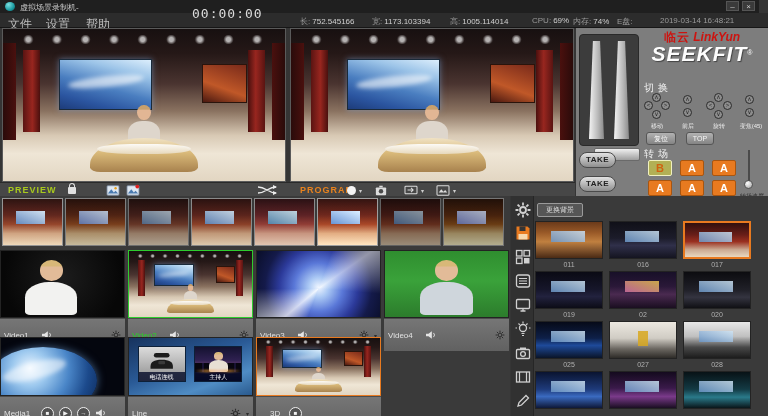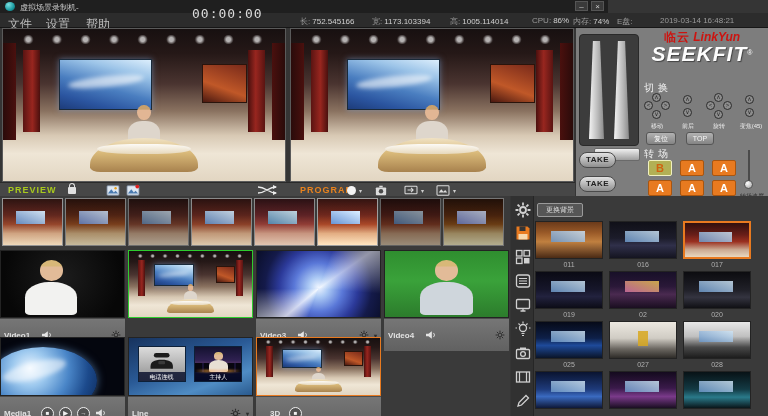--- a/index.html
+++ b/index.html
@@ -1,21 +1,21 @@
 <!DOCTYPE html>
 <html><head>
 <meta charset="utf-8">
 <style>
   * { margin:0; padding:0; box-sizing:border-box; }
   html,body { width:768px; height:416px; overflow:hidden; background:#1c1c1c;
     font-family:"Liberation Sans", sans-serif; }
   .app { position:absolute; width:768px; height:416px; background:#353535; }
 
   
-  .titlebar { position:absolute; left:0; top:0; width:608px; height:13px; background:#1f1f1f; }
+  .titlebar { position:absolute; left:0; top:0; width:759px; height:13px; background:#1f1f1f; }
   .app-icon { position:absolute; left:5px; top:2px; width:10px; height:9px; border-radius:50%;
     background:radial-gradient(circle at 35% 30%, #7adfe0, #1b9aa0 60%, #0c5a60); }
   .win-title { position:absolute; left:20px; top:2px; font-size:8px; color:#c8c8c8; }
   .win-btn { position:absolute; top:1px; width:13px; height:10px; background:#3a3a3a; color:#ccc;
     font-size:8px; line-height:9px; text-align:center; border:1px solid #555; }
   .win-min { right:20px; } .win-close { right:4px; }
 
   .menubar { position:absolute; left:0; top:13px; width:768px; height:15px; background:#2c2c2c;
     border-bottom:1px solid #161616; }
   .menu-item { position:absolute; top:3px; font-size:12px; color:#bdbdbd; cursor:default; }
@@ -135,21 +135,21 @@
   .f7 { filter:hue-rotate(18deg) brightness(.85); }
 
   .src-grid { position:absolute; left:0; display:grid; grid-template-columns:repeat(4,125px); gap:3px; }
   .vid-row { top:54px; } .med-row { top:141px; }
   .cell { position:relative; }
   .thumb { position:relative; overflow:hidden; border:1px solid #232323; background:#0d0d0d; }
   .vid-row .thumb { height:68px; } .med-row .thumb { height:59px; }
   .sel-green { border:1px solid #2ecc2e !important; }
   .sel-orange { border:1px solid #e87a20 !important; }
   .label-bar { position:relative; background:linear-gradient(#767676,#616161); border-top:1px solid #4c4c4c;
-    display:flex; align-items:center; padding:16px 4px; gap:5px;font-weight:bold; }
+    display:flex; align-items:center; padding:16px 4px; gap:5px; }
   .vid-row .label-bar { height:16px; } .med-row .label-bar { height:19px; }
   .src-name { font-size:8px; color:#e2e2e2; min-width:32px; }
   .name-green { color:#27d427; }
   .spacer { flex:1; }
   .circle-btn { width:13px; height:13px; border:1px solid #f0f0f0; border-radius:50%; color:#f0f0f0;
     font-size:6px; line-height:11px; text-align:center; background:rgba(0,0,0,.25); }
   .ico-svg { display:block; }
 
   .v1-bg { background:radial-gradient(circle at 50% 40%, #1c1c1c, #070707 80%); }
   .v1-person { left:18%; bottom:0; width:46%; height:86%; --shirt:#f2f2f0; --hair:#d8b878; }
@@ -236,21 +236,21 @@
   <div class="stat" style="left:300px">
     <span>长:</span><b>752.545166</b>
   </div>
   <div class="stat" style="left:372px">
     <span>宽:</span><b>1173.103394</b>
   </div>
   <div class="stat" style="left:450px">
     <span>高:</span><b>1005.114014</b>
   </div>
   <div class="stat" style="left:532px">
-    <span>CPU:</span><b>86%</b>
+    <span>CPU:</span><b>69%</b>
   </div>
   <div class="stat" style="left:573px">
     <span>内存:</span><b>74%</b>
   </div>
   <div class="stat" style="left:617px">
     <span>E盘:</span>
   </div>
   <div class="stat" style="left:660px">2019-03-14 16:48:21</div>
 
   <div class="monitor preview">
@@ -419,20 +419,32 @@
           <div class="vs">
             <div class="vs-lights"></div>
             <div class="vs-pl"></div>
             <div class="vs-pr"></div>
             <div class="vs-screen"></div>
             <div class="vs-screen2"></div>
             <div class="person vs-person"></div>
             <div class="vs-desk"></div>
           </div>
         </div>
+        <div class="label-bar">
+          <span class="src-name name-green">Video2</span>
+          <svg class="ico-svg" width="12" height="10" viewBox="0 0 14 12">
+            <path d="M1 4.5h3l4-3v9l-4-3H1z" fill="#e4e4e4"></path>
+              <path d="M10 3.5a3.5 3.5 0 0 1 0 5" stroke="#e4e4e4" fill="none" stroke-width="1.1"></path>
+          </svg>
+          <span class="spacer"></span>
+          <svg class="ico-svg" width="10" height="10" viewBox="0 0 16 16">
+            <circle cx="8" cy="8" r="3" fill="none" stroke="#2d2d2d" stroke-width="1.6"></circle>
+            <path d="M8 1v3M8 12v3M1 8h3M12 8h3M3 3l2 2M11 11l2 2M13 3l-2 2M5 11l-2 2" stroke="#2d2d2d" stroke-width="1.6"></path>
+          </svg>
+        </div>
       </div>
 
       <div class="cell">
         <div class="thumb swirl"></div>
         <div class="label-bar">
           <span class="src-name">Video3</span>
           <svg class="ico-svg" width="12" height="10" viewBox="0 0 14 12">
             <path d="M1 4.5h3l4-3v9l-4-3H1z" fill="#e4e4e4"></path>
               <path d="M10 3.5a3.5 3.5 0 0 1 0 5" stroke="#e4e4e4" fill="none" stroke-width="1.1"></path>
           </svg>

